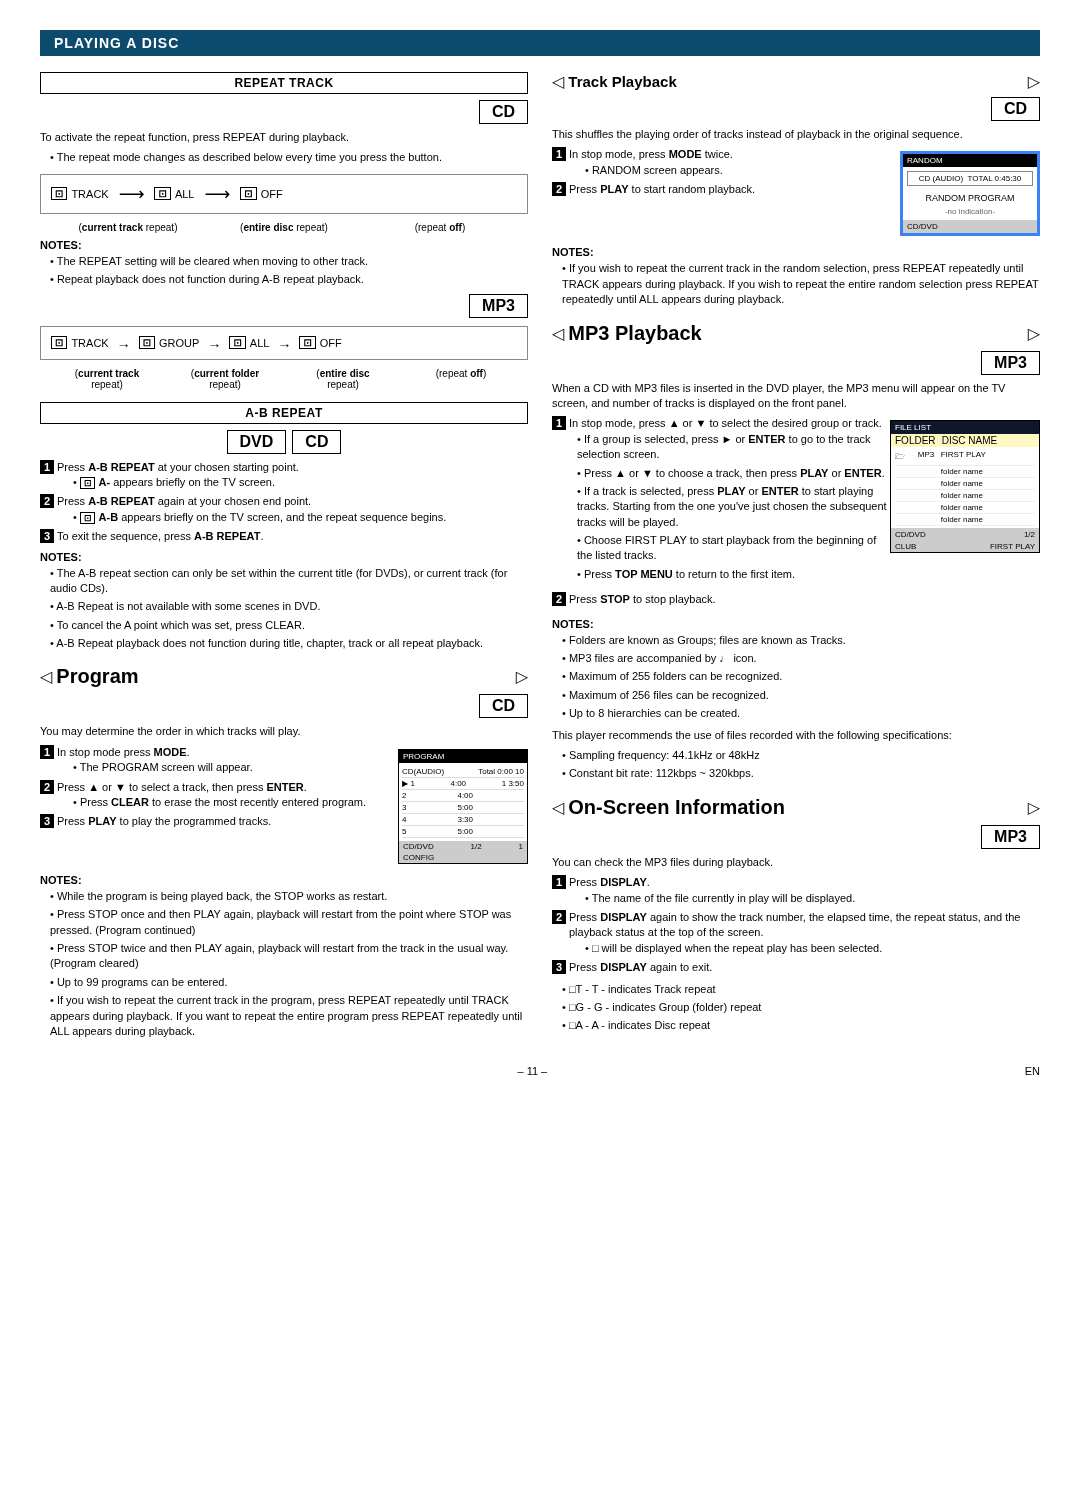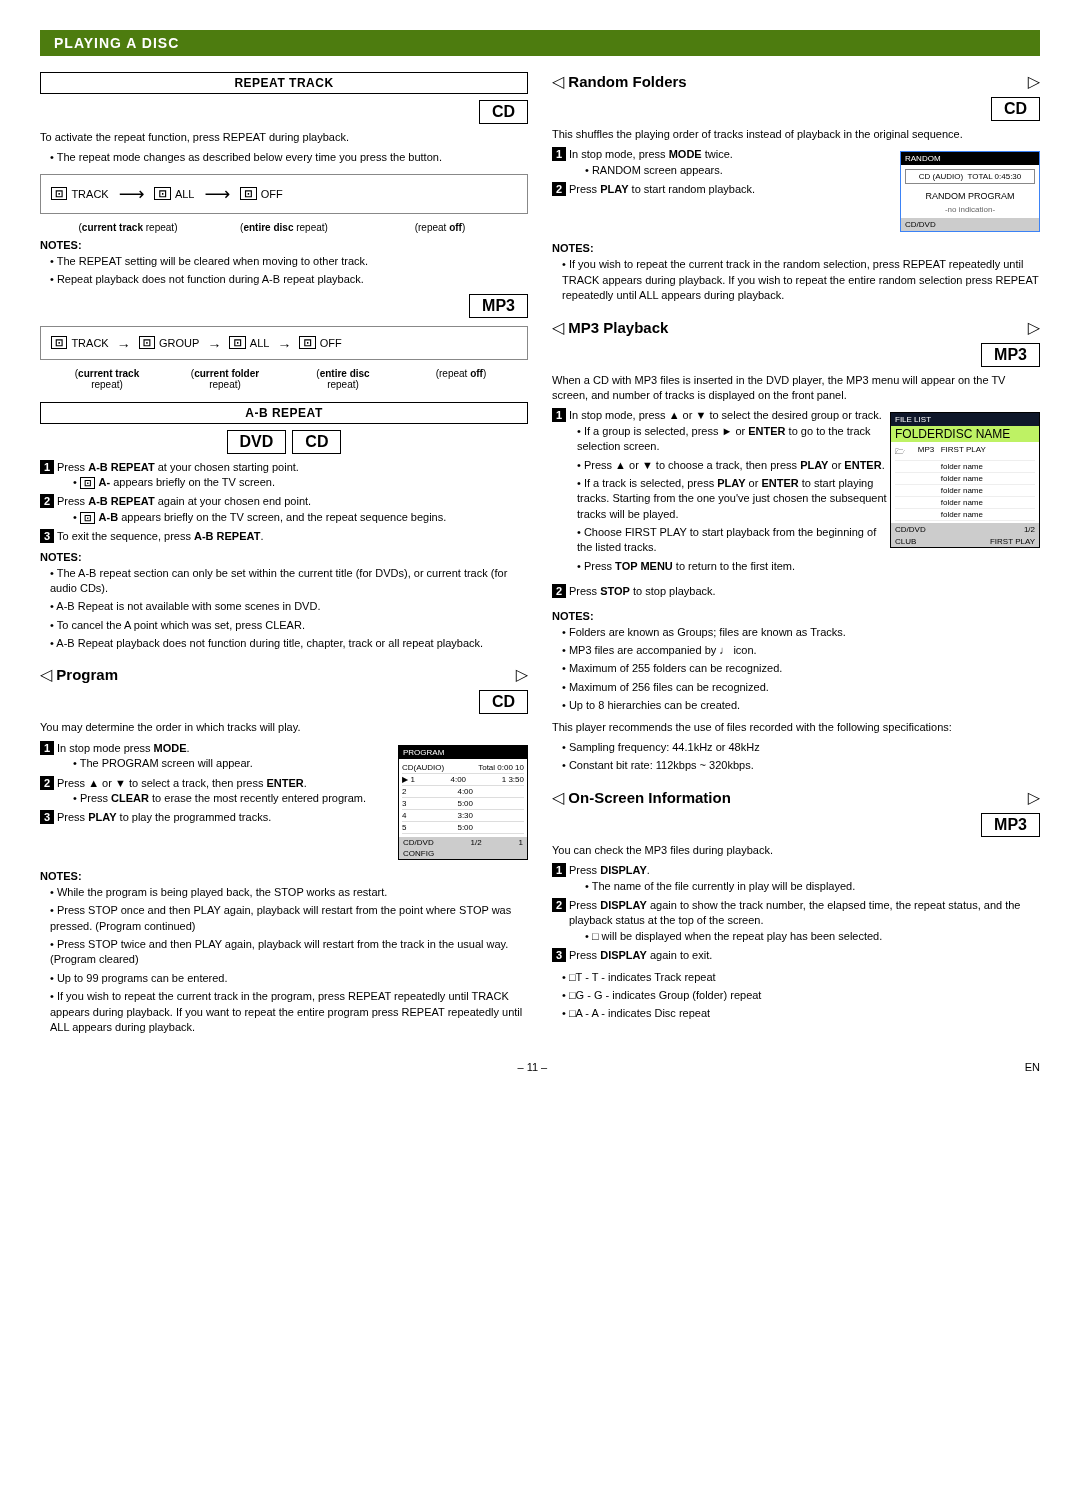--- a/index.html
+++ b/index.html
@@ -7,21 +7,21 @@
       font-family: Arial, Helvetica, sans-serif;
       font-size: 11px;
       background: #fff;
       color: #000;
       width: 1080px;
       min-height: 1487px;
       padding: 30px 40px;
     }
 
     .page-header {
-      background: #4d7c0f;
+      background: #0c4a6e;
       color: #fff;
       font-size: 14px;
       font-weight: bold;
       padding: 5px 14px;
       margin-bottom: 16px;
       letter-spacing: 1px;
     }
 
     .two-col {
       display: flex;
@@ -49,21 +49,21 @@
     }
     .section-title-arrow .arrow-left {
       font-size: 16px;
       margin-right: 4px;
     }
     .section-title-arrow .arrow-right {
       font-size: 16px;
       margin-left: 4px;
     }
     .section-title-arrow .title-text {
-      font-size: 15px;
+      font-size: 20px;
       font-weight: bold;
       flex: 1;
       text-align: left;
     }
     .badge {
       border: 1.5px solid #000;
       font-weight: bold;
       font-size: 16px;
       padding: 2px 12px;
     }
@@ -136,21 +136,21 @@
     .step-content { flex: 1; line-height: 1.4; }
 
     
     .ab-section { margin-top: 12px; }
 
     
     .program-section { margin-top: 14px; }
 
     
     .random-screen {
-      border: 1px solid #3b82f6;
+      border: 3px solid #3b82f6;
       width: 140px;
       font-size: 9px;
       margin: 4px 0;
       float: right;
     }
     .random-screen .rs-header {
       background: #000;
       color: #fff;
       padding: 2px 4px;
       font-size: 8px;
@@ -465,21 +465,21 @@
       </div>
     </div>
 
   </div>
 
   <div class="col-right">
 
     <div>
       <div class="section-title-arrow">
         <span class="arrow-left">◁</span>
-        <span class="title-text" style="font-size:15px;">Random Folders</span>
+        <span class="title-text" style="font-size:15px;">Track Playback</span>
         <span class="arrow-right">▷</span>
       </div>
       <div class="right-align-badge">
         <div class="badge">CD</div>
       </div>
       <p>This shuffles the playing order of tracks instead of playback in the original sequence.</p>
 
       <div class="clearfix">
 
         <div class="random-screen">
@@ -531,21 +531,21 @@
         <div class="badge">MP3</div>
       </div>
       <p>When a CD with MP3 files is inserted in the DVD player, the MP3 menu will appear on the TV screen, and number of tracks is displayed on the front panel.</p>
 
       <div class="clearfix">
 
         <div class="file-screen">
           <div class="fs-header">
             <span>FILE LIST</span>
           </div>
-          <div style="display:flex;font-size:12px;background:#bef264;padding:1px 4px;">
+          <div style="display:flex;font-size:10px;background:#fef9c3;padding:1px 4px;">
             <span style="flex:1;">FOLDER</span>
               <span style="flex:2;">DISC NAME</span>
           </div>
           <div class="fs-body">
             <div class="fs-row">
               <span style="flex:0.4;">🗁</span>
                 <span style="flex:0.4;">MP3</span>
                 <span style="flex:2;">FIRST PLAY</span>
             </div>
             <div class="fs-row">

